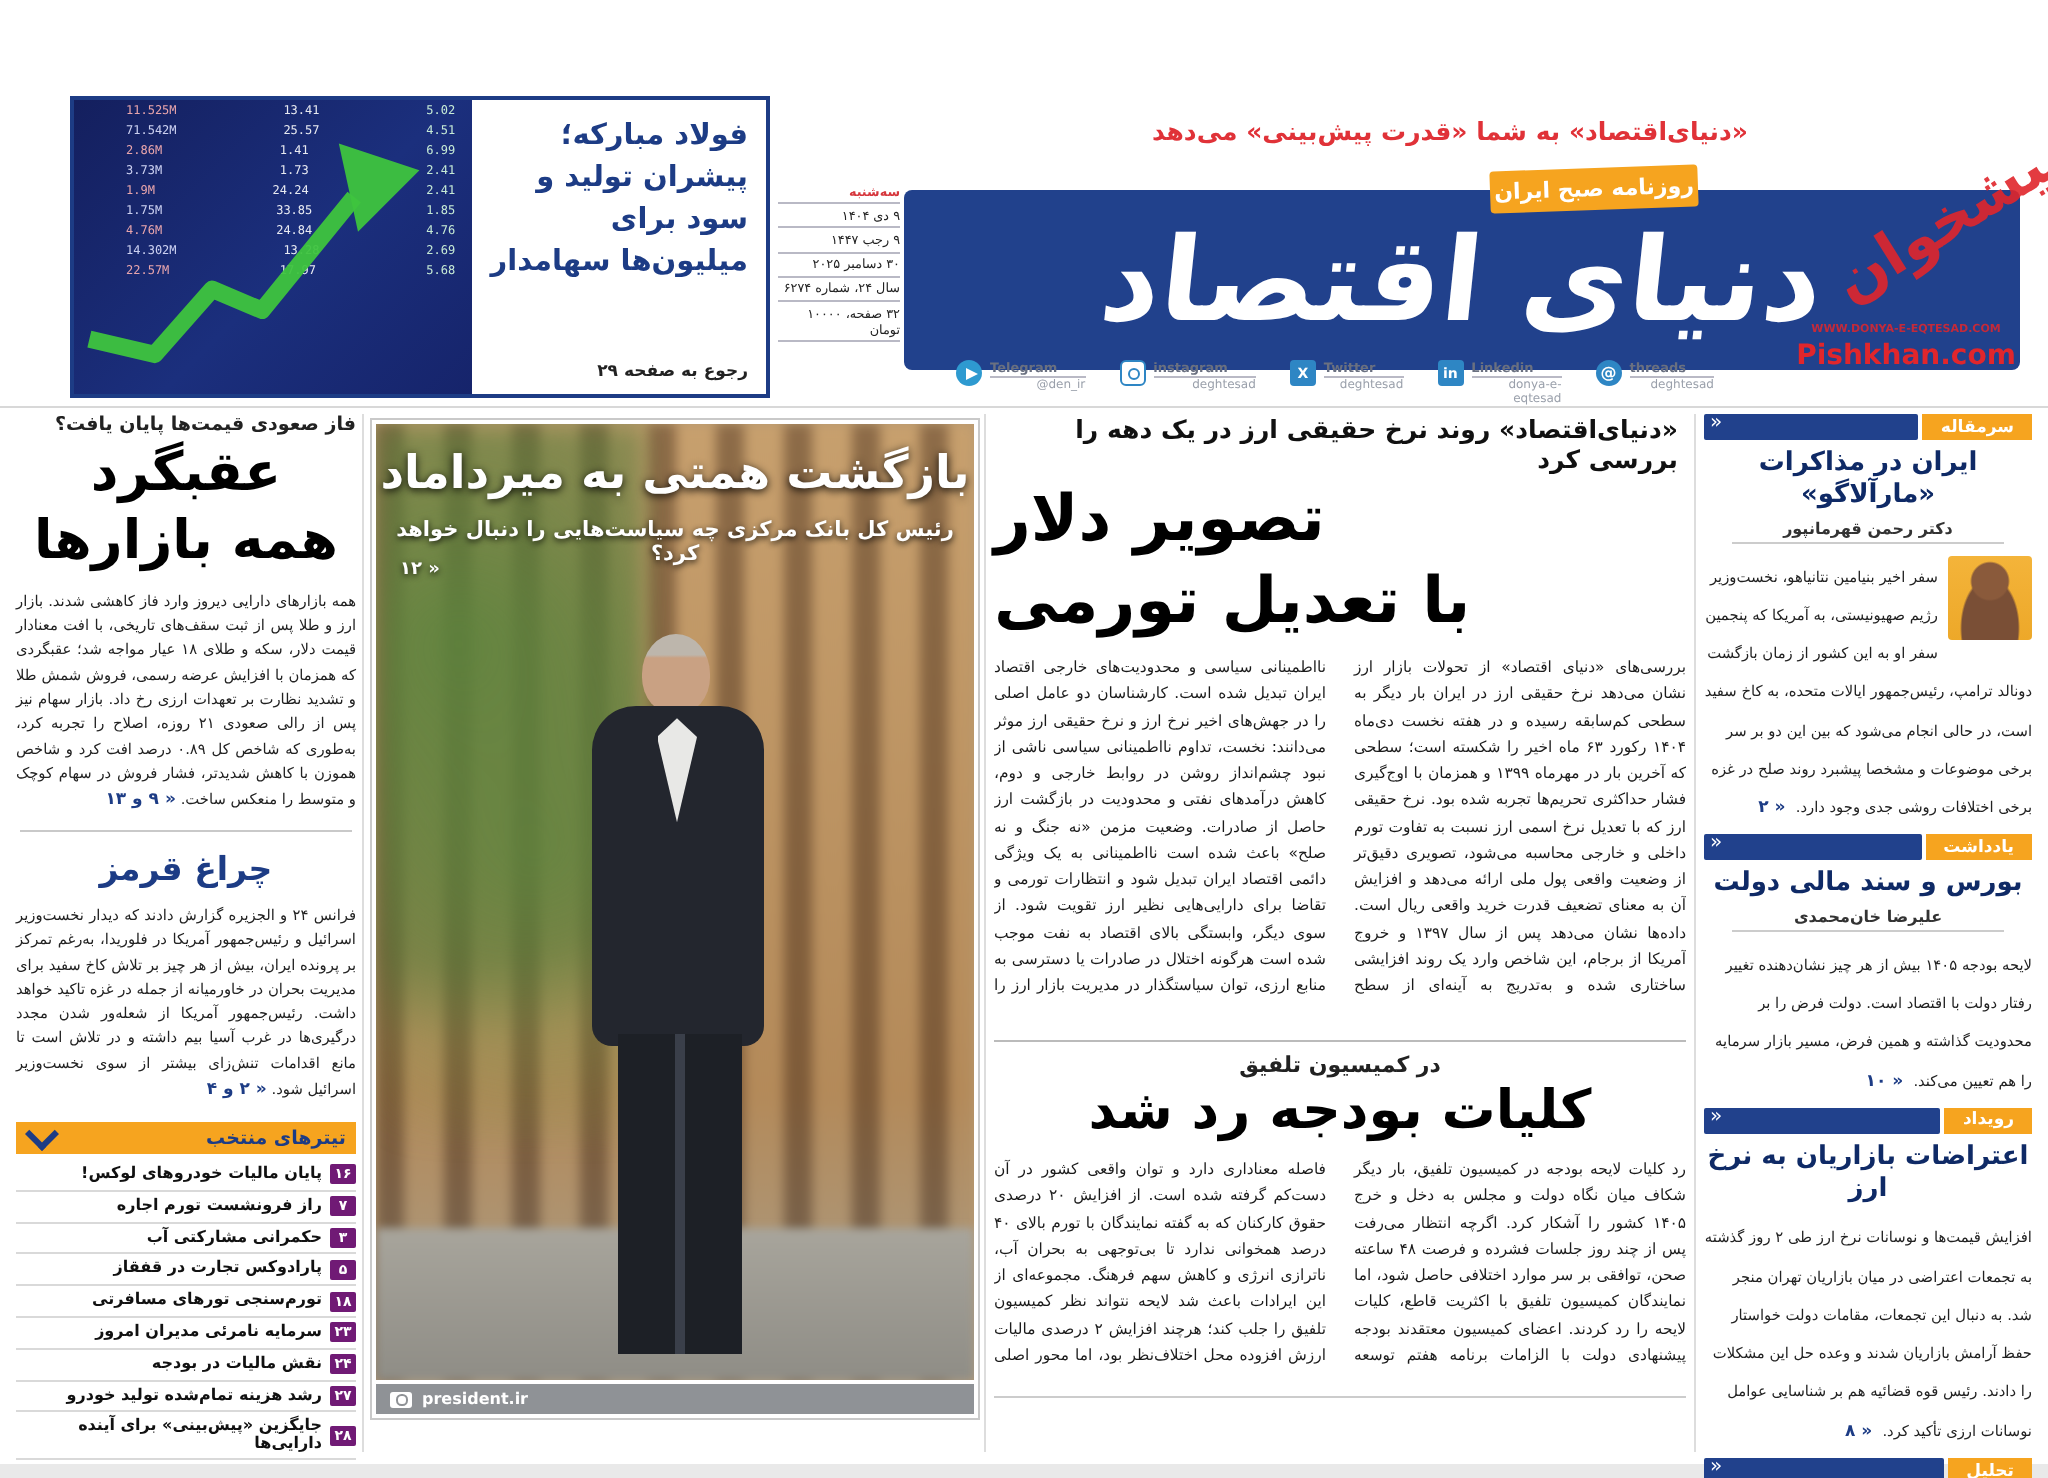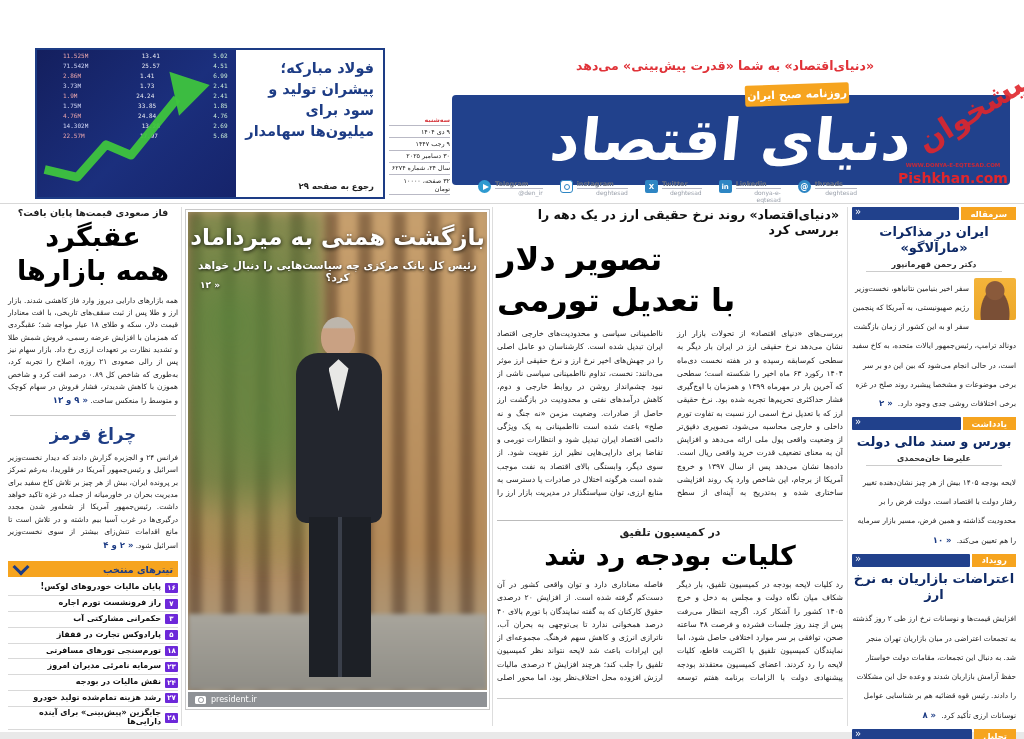--- a/index.html
+++ b/index.html
@@ -12,21 +12,21 @@
   .board .trow span.v{color:#ffb3b3;}
   .board .trow:nth-child(even) span.v{color:#dfe3ff;}
   .board .trow span.p{color:#fff;}
   .board .trow span.c{color:#d9ffe0;}
   .board svg{position:absolute;left:0;top:0;width:100%;height:100%;}
   .promo-txt{width:40%;display:flex;flex-direction:column;padding:8px 9px 6px 6px;direction:rtl;}
   .promo-title{color:#1d3c85;font-weight:bold;font-size:14.5px;line-height:1.45;text-align:right;}
   .promo-ref{margin-top:auto;font-size:8.5px;font-weight:bold;color:#222;text-align:right;}
   .dateline{position:absolute;left:389px;top:90px;width:61px;direction:rtl;}
   .dateline div{font-size:6.4px;color:#222;text-align:right;border-bottom:1px solid #b9b9c5;padding:1.6px 0;}
-  .dateline div:first-child{color:#d6363c;font-weight:bold;margin-top:24px;}
+  .dateline div:first-child{color:#d6363c;font-weight:bold;}
   .band{position:absolute;left:452px;top:95px;width:558px;height:90px;background:#21418c;border-radius:4px;}
   .band .title{position:absolute;inset:0;display:flex;align-items:center;justify-content:center;color:#fff;font-size:58px;font-weight:bold;transform:skewX(-6deg);letter-spacing:-2px;white-space:nowrap;}
   .slogan{position:absolute;left:560px;top:58px;width:330px;text-align:center;color:#e03238;font-weight:bold;font-size:12.5px;}
   .badge{position:absolute;left:745px;top:84px;width:104px;height:21px;background:#f6a41f;color:#fff;font-size:11px;font-weight:bold;display:flex;align-items:center;justify-content:center;transform:rotate(-2deg);z-index:6;border-radius:2px;}
   .social{position:absolute;left:478px;top:180px;width:372px;display:flex;direction:ltr;gap:17px;z-index:4;}
   .soc{display:flex;align-items:flex-start;gap:4px;}
   .soc .ic{width:13px;height:13px;flex:0 0 13px;display:flex;align-items:center;justify-content:center;color:#fff;font-size:7px;font-weight:bold;}
   .ic.tg{background:#2e9ad0;border-radius:50%;}
   .ic.tg::after{content:"";width:0;height:0;border-left:6px solid #fff;border-top:3px solid transparent;border-bottom:3px solid transparent;margin-left:2px;}
   .ic.ig{background:#fff;border:1.5px solid #2e86c4;border-radius:3px;box-sizing:border-box;position:relative;}
@@ -73,36 +73,36 @@
   .ph-tree{position:absolute;left:0;top:0;width:45%;height:75%;background:radial-gradient(circle at 30% 30%,rgba(90,130,60,.9),rgba(70,110,50,.4) 60%,transparent 75%),radial-gradient(circle at 60% 60%,rgba(110,150,70,.7),transparent 70%);filter:blur(6px);}
   .ph-ground{position:absolute;left:0;bottom:0;width:100%;height:16%;background:linear-gradient(180deg,#a8a59c,#8f8d86);filter:blur(2px);}
   .man{position:absolute;left:50%;top:22%;transform:translateX(-50%);width:150px;height:78%;}
   .man .head{position:absolute;left:58px;top:0;width:34px;height:40px;border-radius:50% 50% 46% 46%;background:linear-gradient(180deg,#bdb6ac 26%,#c9a183 30%);}
   .man .torso{position:absolute;left:33px;top:36px;width:86px;height:170px;border-radius:22px 22px 10px 10px;background:#23262e;}
   .man .shirt{position:absolute;left:66px;top:42px;width:20px;height:52px;background:#e8e8e6;clip-path:polygon(50% 0,100% 18%,50% 100%,0 18%);}
   .man .legs{position:absolute;left:46px;top:200px;width:62px;height:160px;background:linear-gradient(90deg,#1d2026 46%,#3a3f4a 46% 54%,#1d2026 54%);}
   .photo-title{position:absolute;left:0;top:12px;width:100%;text-align:center;color:#fff;font-size:23px;font-weight:bold;text-shadow:0 1px 4px rgba(0,0,0,.9);}
   .photo-sub{position:absolute;left:0;top:47px;width:100%;text-align:center;color:#fff;font-size:10.5px;font-weight:bold;text-shadow:0 1px 3px rgba(0,0,0,.9);}
   .photo-ref{position:absolute;left:12px;top:68px;color:#fff;font-size:9px;font-weight:bold;text-shadow:0 1px 3px rgba(0,0,0,.9);}
-  .caption{display:flex;direction:ltr;align-items:center;gap:5px;background:#8f9296;color:#fff;font-size:8px;padding:3px 7px;margin-top:2px;}
+  .caption{display:flex;direction:ltr;align-items:center;gap:5px;background:#8f9296;color:#fff;font-size:8px;padding:3px 7px;margin-top:2px;font-weight:bold;}
   .cam{width:11px;height:8px;background:#fff;border-radius:1.5px;position:relative;}
   .cam::after{content:"";position:absolute;left:3.2px;top:1.5px;width:3.5px;height:3.5px;border:1.2px solid #8f9296;border-radius:50%;}
   
   .leftcol{position:absolute;left:8px;top:207px;width:170px;}
-  .market-kicker{font-size:9.5px;font-weight:bold;color:#222;text-align:center;}
+  .market-kicker{font-size:9.5px;font-weight:bold;color:#222;text-align:right;}
   .market-h{font-size:27px;font-weight:bold;color:#000;text-align:center;line-height:1.22;margin:3px 0 7px;}
   .small-body{font-size:7.4px;color:#222;text-align:justify;line-height:1.66;}
   .leftdiv{border-top:1px solid #c9c9c9;margin:8px 2px;}
   .trump-h{color:#1d3c85;font-size:16.5px;font-weight:bold;text-align:center;line-height:1.32;margin:2px 0 6px;}
   .picks{margin-top:9px;}
   .picks-bar{background:#f6a41f;height:16px;display:flex;align-items:center;padding:0 5px;margin-bottom:3px;}
   .picks-title{flex:1;color:#1d3c85;font-weight:bold;font-size:9.5px;text-align:right;}
   .vchev{width:9px;height:9px;border-left:3px solid #1d3c85;border-bottom:3px solid #1d3c85;transform:rotate(-45deg);margin:-4px 4px 0 2px;}
   .pick{display:flex;align-items:center;gap:4px;border-bottom:1px solid #d9d9d9;padding:2.4px 0;}
-  .pick-num{background:#6d28d9;color:#fff;font-size:7px;font-weight:bold;min-width:13px;height:10px;display:flex;align-items:center;justify-content:center;border-radius:1px;}
+  .pick-num{background:#701a75;color:#fff;font-size:7px;font-weight:bold;min-width:13px;height:10px;display:flex;align-items:center;justify-content:center;border-radius:1px;}
   .pick-label{font-size:8px;font-weight:bold;color:#111;flex:1;text-align:right;line-height:1.1;}
 </style>
 </head>
 <body>
 
 <div class="page">
 
   <div class="promo">
     <div class="board">
       <div class="trow">

